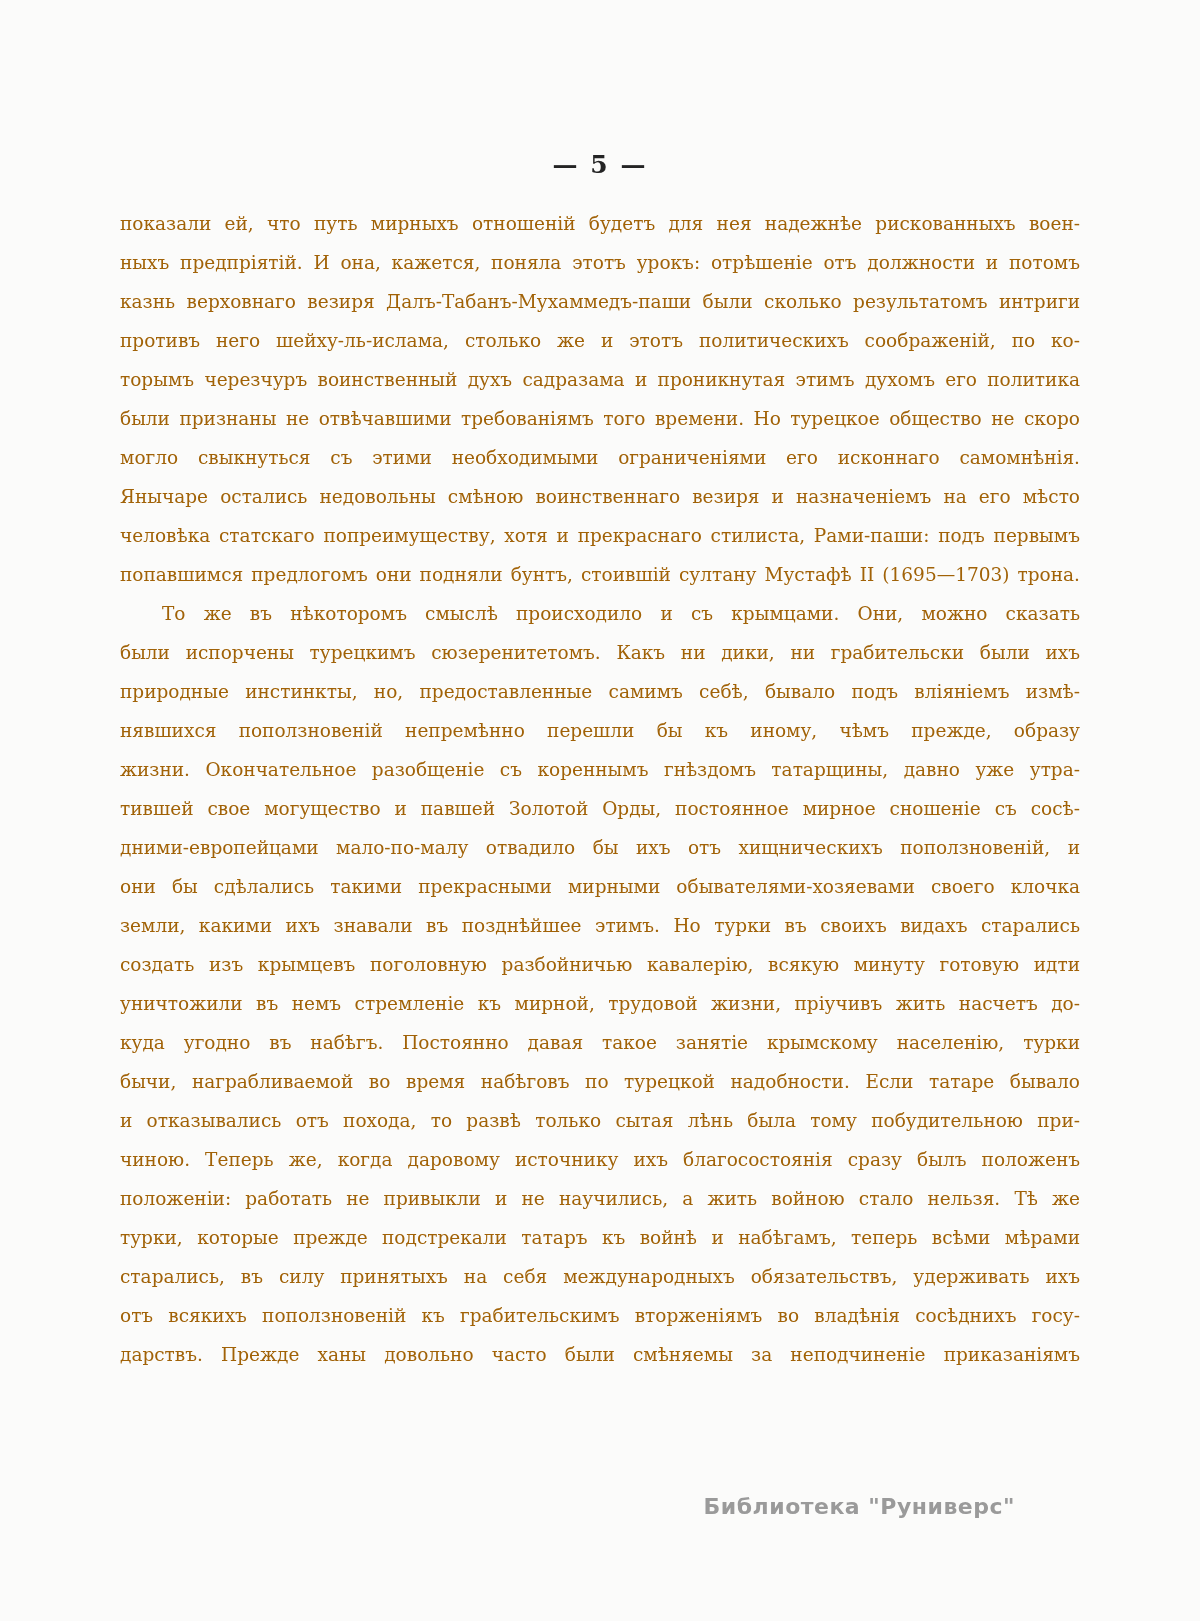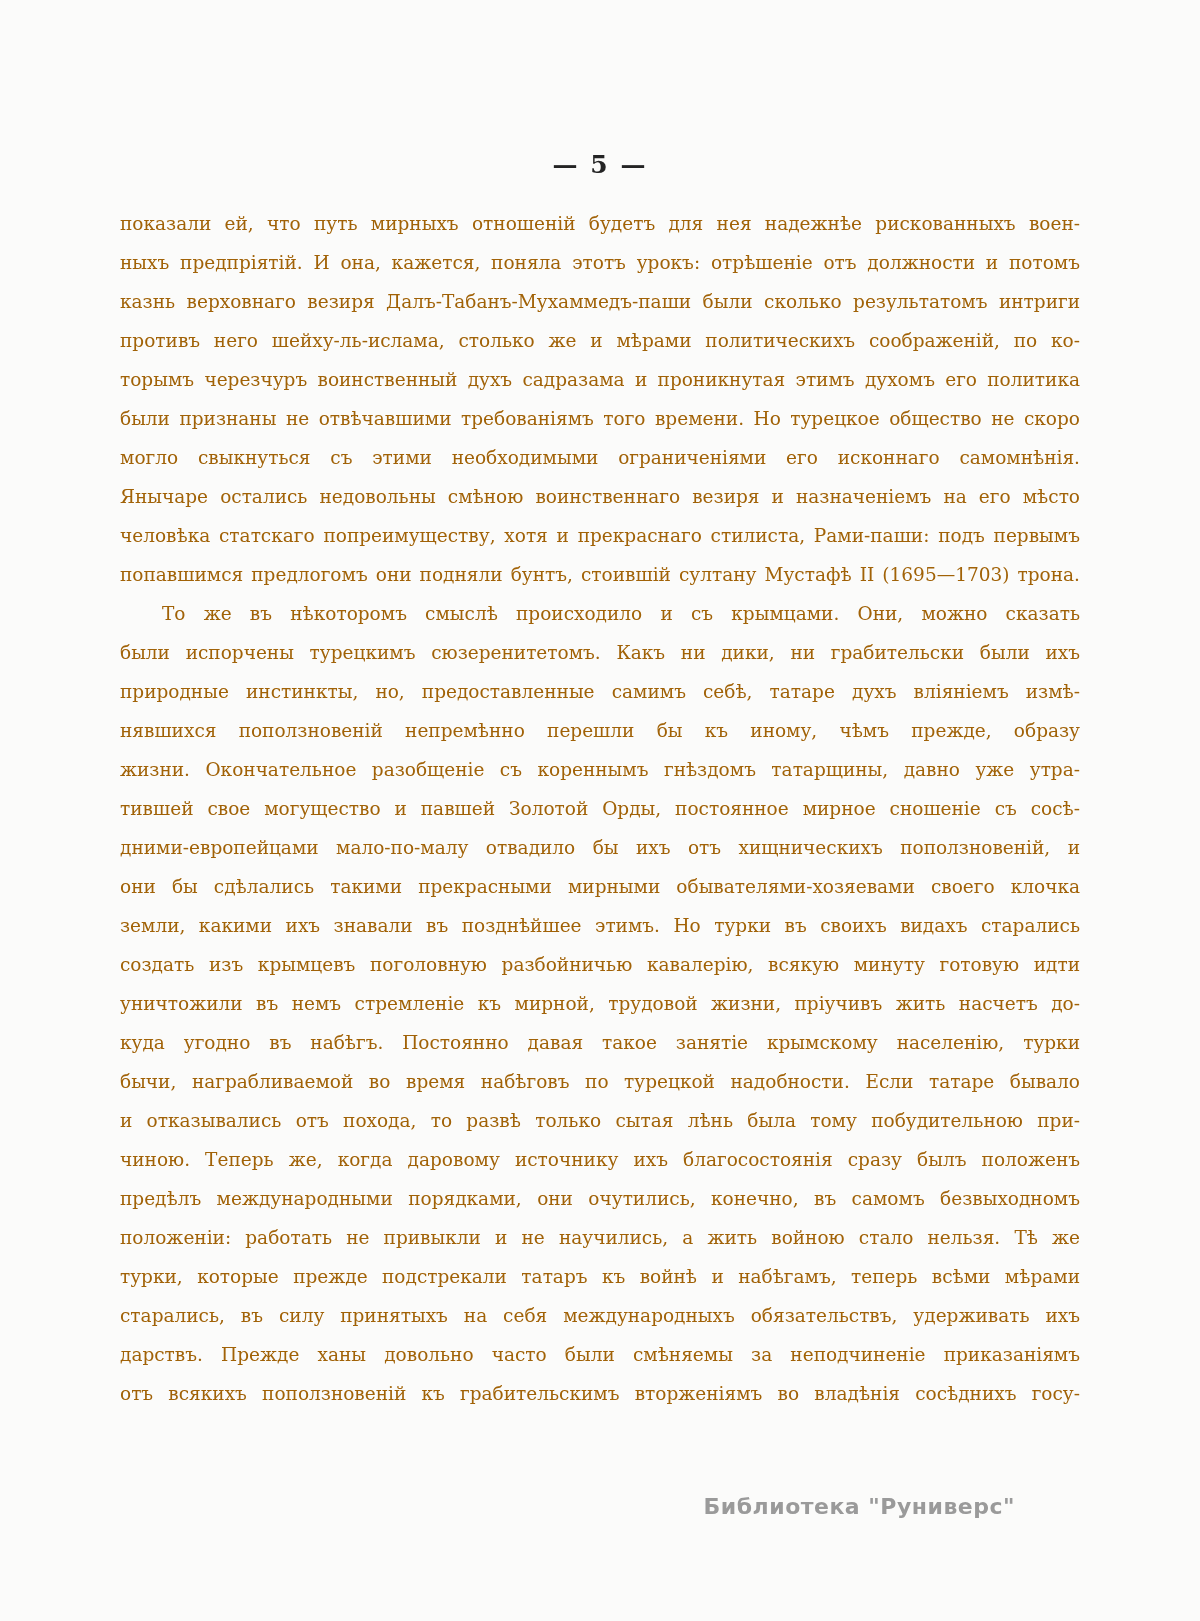--- a/index.html
+++ b/index.html
@@ -64,48 +64,47 @@
 
 <div class="page">
 
   <div class="page-number">— 5 —</div>
 
   <div class="text-block">
     <div class="paragraph paragraph-1">
         <div class="line">показали ей, что путь мирныхъ отношеній будетъ для нея надежнѣе рискованныхъ воен-</div>
         <div class="line">ныхъ предпріятій. И она, кажется, поняла этотъ урокъ: отрѣшеніе отъ должности и потомъ</div>
         <div class="line">казнь верховнаго везиря Далъ-Табанъ-Мухаммедъ-паши были сколько результатомъ интриги</div>
-        <div class="line">противъ него шейху-ль-ислама, столько же и мѣрами политическихъ соображеній, по ко-</div>
+        <div class="line">противъ него шейху-ль-ислама, столько же и этотъ политическихъ соображеній, по ко-</div>
         <div class="line">торымъ черезчуръ воинственный духъ садразама и проникнутая этимъ духомъ его политика</div>
         <div class="line">были признаны не отвѣчавшими требованіямъ того времени. Но турецкое общество не скоро</div>
         <div class="line">могло свыкнуться съ этими необходимыми ограниченіями его исконнаго самомнѣнія.</div>
         <div class="line">Янычаре остались недовольны смѣною воинственнаго везиря и назначеніемъ на его мѣсто</div>
         <div class="line">человѣка статскаго попреимуществу, хотя и прекраснаго стилиста, Рами-паши: подъ первымъ</div>
         <div class="line">попавшимся предлогомъ они подняли бунтъ, стоившій султану Мустафѣ II (1695—1703) трона.</div>
       </div>
     <div class="paragraph paragraph-2">
         <div class="line">То же въ нѣкоторомъ смыслѣ происходило и съ крымцами. Они, можно сказать</div>
         <div class="line">были испорчены турецкимъ сюзеренитетомъ. Какъ ни дики, ни грабительски были ихъ</div>
-        <div class="line">природные инстинкты, но, предоставленные самимъ себѣ, татаре духъ вліяніемъ измѣ-</div>
+        <div class="line">природные инстинкты, но, предоставленные самимъ себѣ, бывало подъ вліяніемъ измѣ-</div>
         <div class="line">нявшихся поползновеній непремѣнно перешли бы къ иному, чѣмъ прежде, образу</div>
         <div class="line">жизни. Окончательное разобщеніе съ кореннымъ гнѣздомъ татарщины, давно уже утра-</div>
         <div class="line">тившей свое могущество и павшей Золотой Орды, постоянное мирное сношеніе съ сосѣ-</div>
         <div class="line">дними-европейцами мало-по-малу отвадило бы ихъ отъ хищническихъ поползновеній, и</div>
         <div class="line">они бы сдѣлались такими прекрасными мирными обывателями-хозяевами своего клочка</div>
         <div class="line">земли, какими ихъ знавали въ позднѣйшее этимъ. Но турки въ своихъ видахъ старались</div>
         <div class="line">создать изъ крымцевъ поголовную разбойничью кавалерію, всякую минуту готовую идти</div>
         <div class="line">уничтожили въ немъ стремленіе къ мирной, трудовой жизни, пріучивъ жить насчетъ до-</div>
         <div class="line">куда угодно въ набѣгъ. Постоянно давая такое занятіе крымскому населенію, турки</div>
         <div class="line">бычи, награбливаемой во время набѣговъ по турецкой надобности. Если татаре бывало</div>
         <div class="line">и отказывались отъ похода, то развѣ только сытая лѣнь была тому побудительною при-</div>
         <div class="line">чиною. Теперь же, когда даровому источнику ихъ благосостоянія сразу былъ положенъ</div>
-        <div class="line">предѣлъ международными порядками, они очутились, конечно, въ самомъ безвыходномъ</div>
         <div class="line">положеніи: работать не привыкли и не научились, а жить войною стало нельзя. Тѣ же</div>
         <div class="line">турки, которые прежде подстрекали татаръ къ войнѣ и набѣгамъ, теперь всѣми мѣрами</div>
         <div class="line">старались, въ силу принятыхъ на себя международныхъ обязательствъ, удерживать ихъ</div>
+        <div class="line">отъ всякихъ поползновеній къ грабительскимъ вторженіямъ во владѣнія сосѣднихъ госу-</div>
         <div class="line">дарствъ. Прежде ханы довольно часто были смѣняемы за неподчиненіе приказаніямъ</div>
-        <div class="line">отъ всякихъ поползновеній къ грабительскимъ вторженіямъ во владѣнія сосѣднихъ госу-</div>
       </div>
   </div>
 
   <div class="watermark">Библиотека "Руниверс"</div>
 
 </div>
 
 </body></html>

